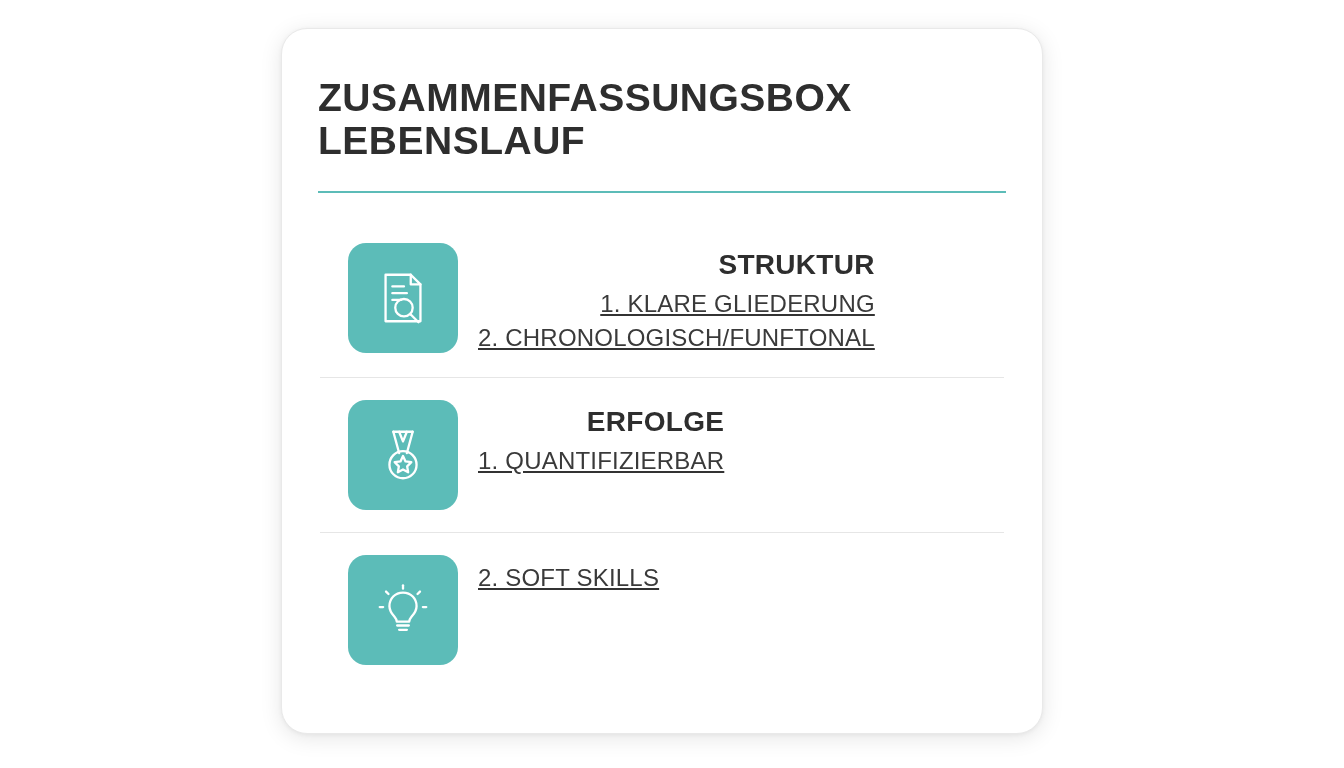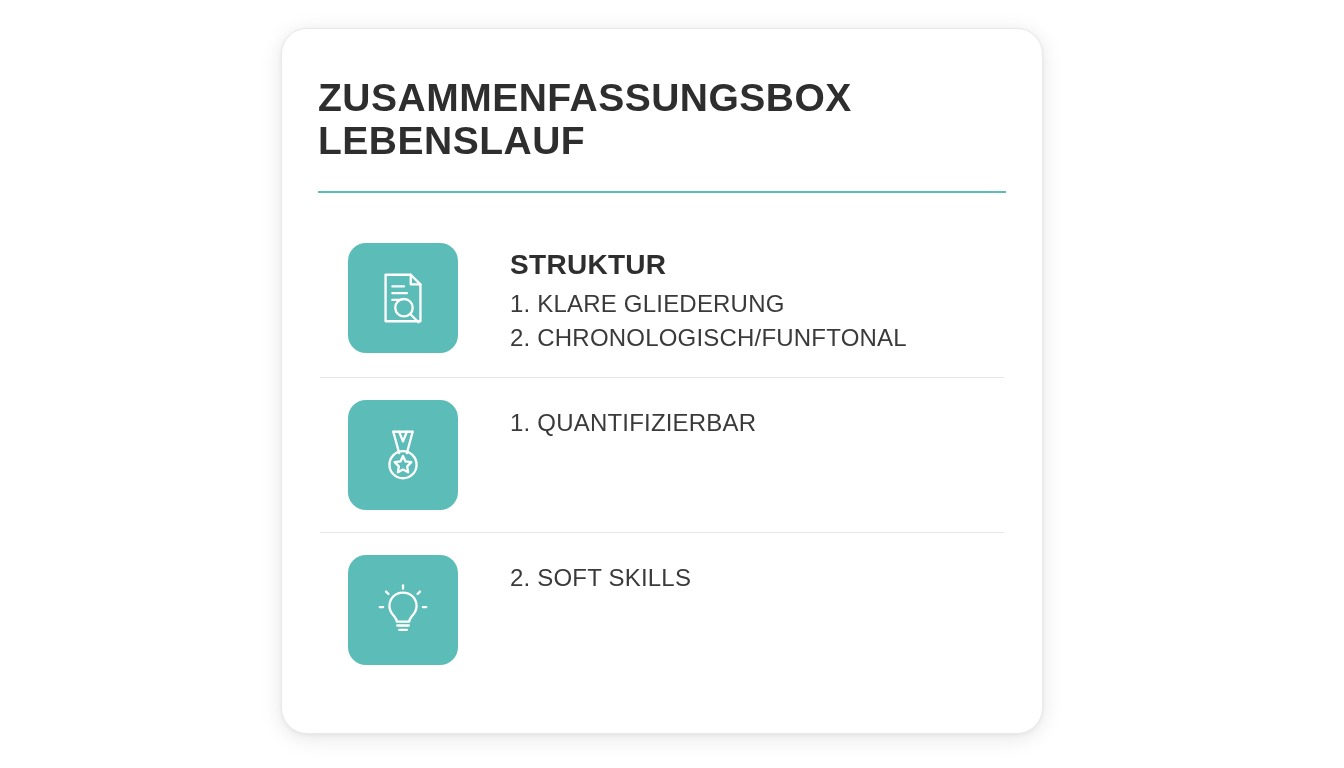--- a/index.html
+++ b/index.html
@@ -70,35 +70,37 @@
     border-radius: 18px;
     background: #5cbcb8;
     display: flex;
     align-items: center;
     justify-content: center;
   }
   .icon-tile svg {
     display: block;
   }
   .row-text {
-    padding-left: 52px;
+    padding-left: 20px;
     padding-top: 6px;
+    text-align: right;
   }
   .row-heading {
     font-size: 28px;
     font-weight: bold;
     color: #2e2e2e;
     letter-spacing: 0.3px;
     text-transform: uppercase;
     margin: 0 0 6px 0;
   }
   .row-list {
     list-style: none;
     margin: 0;
     padding: 0;
+    text-decoration: underline;
   }
   .row-list li {
     font-size: 24px;
     line-height: 1.42;
     color: #3a3a3a;
     letter-spacing: 0.2px;
     text-transform: uppercase;
     white-space: nowrap;
   }
 </style>
@@ -141,20 +143,21 @@
           <svg width="62" height="62" viewBox="0 0 64 64" fill="none" stroke="#ffffff" stroke-width="2.4" stroke-linecap="round" stroke-linejoin="round">
             <path d="M22 8 L28 30"></path>
             <path d="M42 8 L36 30"></path>
             <path d="M22 8 H42"></path>
             <path d="M28 8 L32 18 L36 8"></path>
             <circle cx="32" cy="42" r="14"></circle>
             <path d="M32 33 L34.6 38.6 L40.6 39.4 L36.3 43.7 L37.3 49.8 L32 46.9 L26.7 49.8 L27.7 43.7 L23.4 39.4 L29.4 38.6 Z"></path>
           </svg>
         </div>
         <div class="row-text">
+          <div class="row-heading">ERFOLGE</div>
           <ul class="row-list">
             <li>1. QUANTIFIZIERBAR</li>
           </ul>
         </div>
       </div>
 
       <div class="row-divider"></div>
 
       <div class="row">
         <div class="icon-tile">

